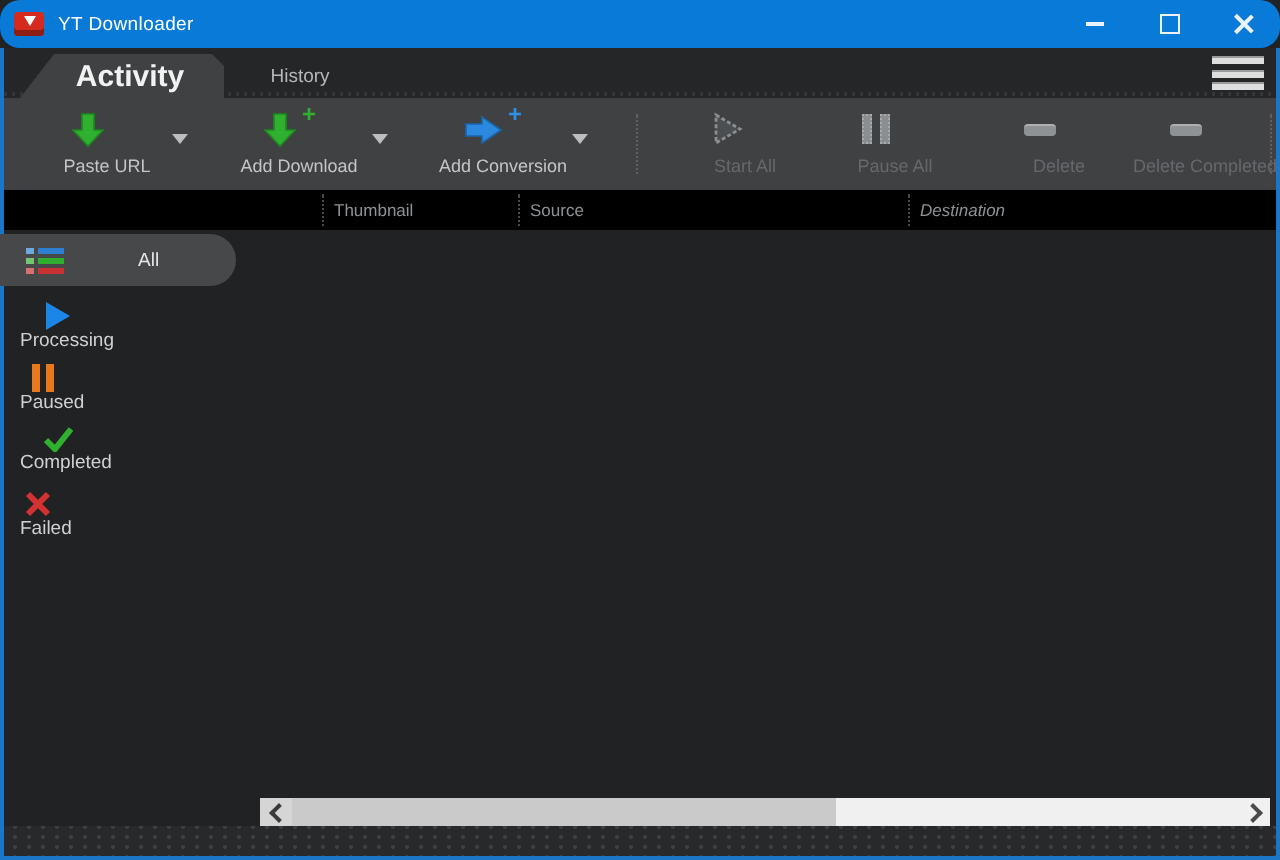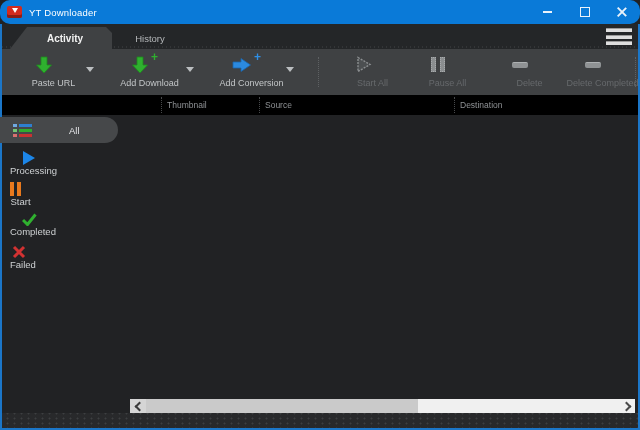--- a/index.html
+++ b/index.html
@@ -22,21 +22,21 @@
     width:1.6px;height:12px;background:#eaf2fa;}
   .glyph-close:before{transform:rotate(45deg);}
   .glyph-close:after{transform:rotate(-45deg);}
   
   .tabbar{position:absolute;top:24px;left:2px;right:2px;height:25px;background:#242628;}
   .tabbar:after{content:"";position:absolute;bottom:1px;left:0;right:0;height:2px;
     background-image:repeating-linear-gradient(90deg,#333537 0 1.5px,transparent 1.5px 4px);}
   .tab-activity{position:absolute;left:8px;top:3px;width:102px;height:22px;background:#3f4143;
     clip-path:polygon(17px 0,96px 0,102px 6px,102px 22px,0 22px);
     display:flex;align-items:center;justify-content:center;padding-left:8px;box-sizing:border-box;
-    color:#f2f2f2;font-size:10px;font-weight:bold;z-index:2;}
+    color:#f2f2f2;font-size:15px;font-weight:bold;z-index:2;}
   .tab-history{position:absolute;left:112px;top:3px;width:72px;height:22px;
     display:flex;align-items:center;justify-content:center;color:#b4b7b9;font-size:9.5px;}
   .menu-btn{position:absolute;right:6px;top:4px;width:26px;height:17px;
     display:flex;flex-direction:column;justify-content:space-between;cursor:pointer;}
   .menu-bar{height:4px;background:#dedede;border-top:1px solid #9a9a9a;box-sizing:border-box;}
   
   .toolbar{position:absolute;top:49px;left:2px;right:2px;height:46px;background:#3f4143;}
   .tbtn{position:absolute;top:5px;height:37px;display:flex;flex-direction:column;
     align-items:center;justify-content:space-between;padding:1px 0 3px;box-sizing:border-box;}
   .tbtn .ic{height:19px;display:flex;align-items:center;justify-content:center;position:relative;}
@@ -196,21 +196,21 @@
 
     <div class="vsep" style="left:633px;"></div>
   </div>
 
   <div class="header-row">
     <div class="header-sep" style="left:159px;"></div>
     <div class="header-label" style="left:165px;">Thumbnail</div>
     <div class="header-sep" style="left:257px;"></div>
     <div class="header-label" style="left:263px;">Source</div>
     <div class="header-sep" style="left:452px;"></div>
-    <div class="header-label" style="left:458px;">Destination</div>
+    <div class="header-label" style="left:458px;font-style:italic;">Destination</div>
   </div>
 
   <div class="pill">
     <div class="all-icon">
       <div class="all-row r1">
           <span class="dash"></span>
           <span class="line"></span>
         </div>
       <div class="all-row r2">
           <span class="dash"></span>
@@ -229,21 +229,21 @@
         <span class="tri-play"></span>
       </span>
     <span>Processing</span>
   </div>
 
   <div class="side-item" style="top:182px;">
     <span class="sic pause-orange">
         <i></i>
         <i></i>
       </span>
-    <span>Start</span>
+    <span>Paused</span>
   </div>
 
   <div class="side-item" style="top:213px;">
     <span class="sic">
       <svg width="15" height="13" viewBox="0 0 15 13">
           <polyline points="1,7 5.5,11.5 13.5,1.5" fill="none" stroke="#2fb02f" stroke-width="3"></polyline>
         </svg>
     </span>
     <span>Completed</span>
   </div>

